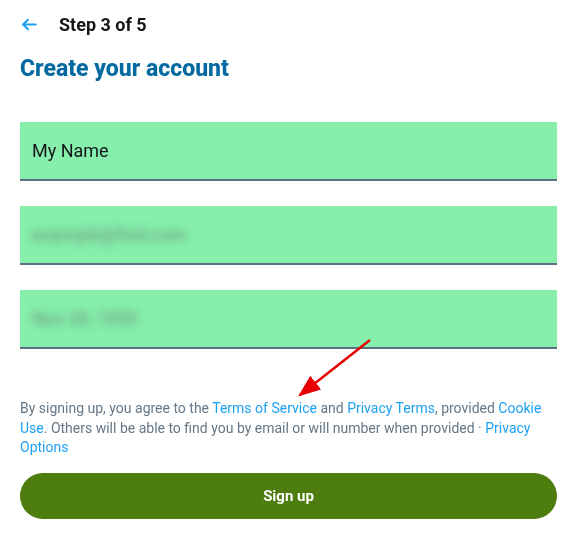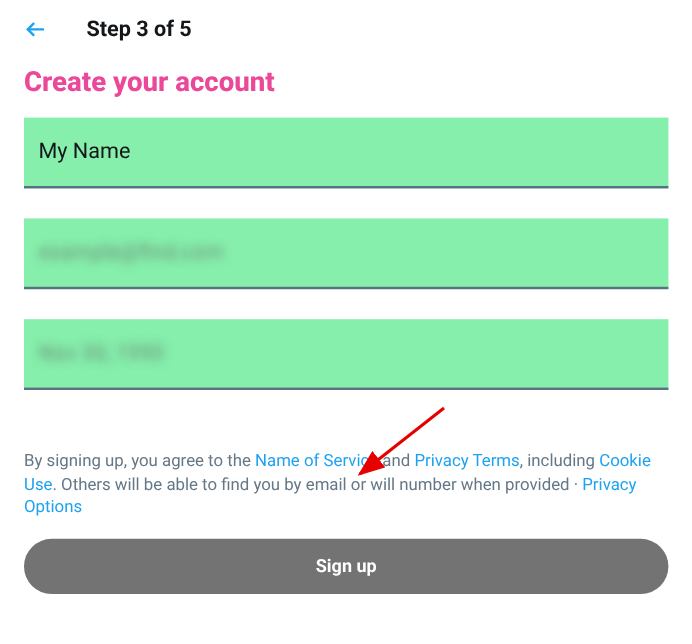--- a/index.html
+++ b/index.html
@@ -11,40 +11,40 @@
       font-family: -apple-system, BlinkMacSystemFont, "Segoe UI", Roboto, Helvetica, Arial, sans-serif;
       width: 577px;
       height: 537px;
       background: #ffffff;
       padding: 10px 20px;
       position: relative;
     }
     .header {
       display: flex;
       align-items: center;
-      gap: 33px;
+      gap: 20px;
       padding: 4px 0 20px 0;
     }
     .back-icon {
       color: #1da1f2;
       cursor: pointer;
       display: inline-flex;
       align-items: center;
       justify-content: center;
     }
     .step-label {
       font-size: 18px;
       font-weight: 700;
       color: #14171a;
     }
     .title {
       font-size: 23px;
       font-weight: 800;
-      color: #ec4899;
-      margin-bottom: 16px;
+      color: #0369a1;
+      margin-bottom: 40px;
     }
     .input-wrapper {
       background: #86efac;
       border-bottom: 2px solid #5b7083;
       padding: 18px 12px;
       margin-bottom: 25px;
       position: relative;
     }
     .input-field {
       width: 100%;
@@ -68,21 +68,21 @@
       margin-top: 50px;
       margin-bottom: 15px;
     }
     .legal a {
       color: #1da1f2;
       text-decoration: none;
       cursor: pointer;
     }
     .signup-btn {
       width: 100%;
-      background: #737373;
+      background: #4d7c0f;
       color: #ffffff;
       border: none;
       border-radius: 9999px;
       padding: 14px 0;
       font-size: 15px;
       font-weight: 700;
       cursor: pointer;
       font-family: inherit;
     }
     .arrow-annotation {
@@ -117,21 +117,21 @@
 
 <div class="input-wrapper">
   <div class="blurred-text">example@find.com</div>
 </div>
 
 <div class="input-wrapper">
   <div class="blurred-text">Nov 30, 1990</div>
 </div>
 
 <p class="legal">
-  <span>By signing up, you agree to the </span><a>Name of Service</a><span> and </span><a>Privacy Terms</a><span>, including </span><a>Cookie Use</a><span>. Others will be able to find you by email or will number when provided · </span><a>Privacy Options</a>
+  <span>By signing up, you agree to the </span><a>Terms of Service</a><span> and </span><a>Privacy Terms</a><span>, provided </span><a>Cookie Use</a><span>. Others will be able to find you by email or will number when provided · </span><a>Privacy Options</a>
 </p>
 
 <button class="signup-btn">Sign up</button>
 
 <svg class="arrow-annotation" viewBox="0 0 85 70">
   <defs>
     <marker id="arrowhead" markerWidth="9" markerHeight="7" refX="8" refY="3.5" orient="auto">
       <polygon points="0 0, 9 3.5, 0 7" fill="#e60000"></polygon>
     </marker>
   </defs>

